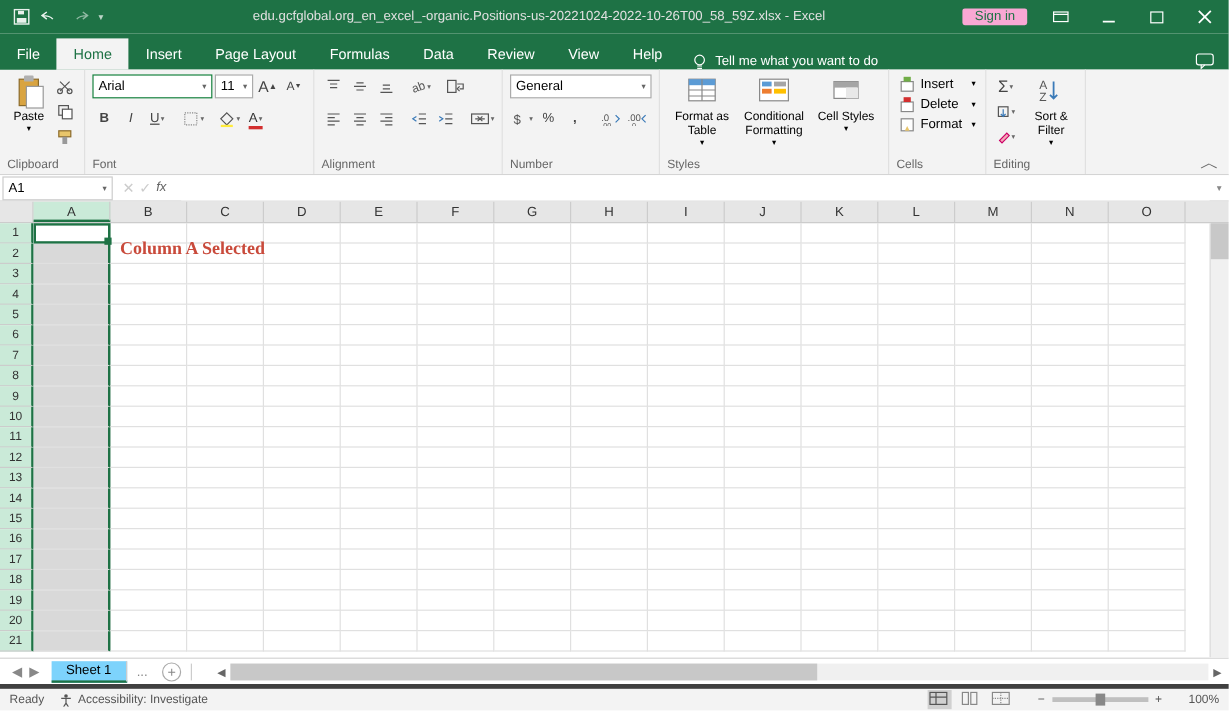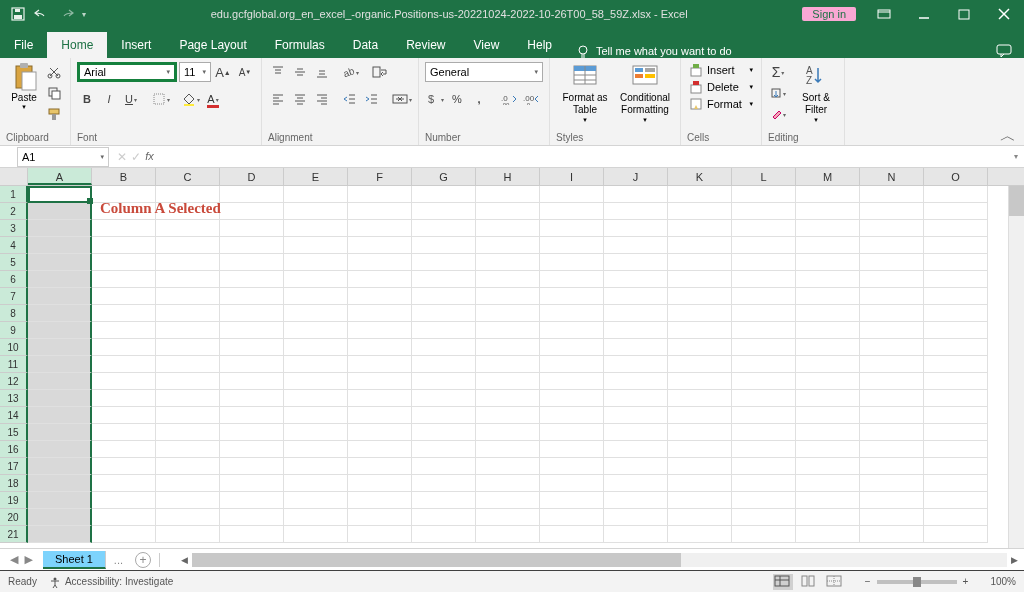--- a/index.html
+++ b/index.html
@@ -22,31 +22,31 @@
 .group { border-right: 1px solid #e0e0e0; padding: 4px 6px 2px; display: flex; flex-direction: column; justify-content: space-between; }
 .group-label { text-align: left; font-size: 10px; color: #666; padding-top: 2px; position: relative; }
 .group-content { display: flex; gap: 2px; align-items: flex-start; }
 .vstack { display: flex; flex-direction: column; gap: 1px; }
 .hstack { display: flex; gap: 2px; align-items: center; }
 .btn-sm { width: 20px; height: 20px; display: flex; align-items: center; justify-content: center; font-size: 11px; color: #444; }
 .btn-sm.dd::after { content: '▾'; font-size: 6px; margin-left: 1px; color: #666; }
 .paste-btn { display: flex; flex-direction: column; align-items: center; width: 36px; }
 .paste-icon { width: 28px; height: 30px; }
 .paste-label { font-size: 10px; }
-.font-name { width: 100px; height: 20px; border: 3px solid #15803d; background: #fff; font-size: 11px; padding: 0 4px; display: flex; align-items: center; justify-content: space-between; }
+.font-name { width: 100px; height: 20px; border: 1px solid #15803d; background: #fff; font-size: 11px; padding: 0 4px; display: flex; align-items: center; justify-content: space-between; }
 .font-size { width: 32px; height: 20px; border: 1px solid #ababab; background: #fff; font-size: 11px; padding: 0 4px; display: flex; align-items: center; justify-content: space-between; }
 .dd-arrow { font-size: 7px; color: #666; }
 .num-format { width: 118px; height: 20px; border: 1px solid #ababab; background: #fff; font-size: 11px; padding: 0 4px; display: flex; align-items: center; justify-content: space-between; }
 .big-btn { display: flex; flex-direction: column; align-items: center; width: 58px; font-size: 10px; text-align: center; line-height: 1.2; }
 .big-icon { width: 28px; height: 28px; margin-bottom: 2px; }
 .med-btn { display: flex; align-items: center; gap: 4px; font-size: 11px; padding: 1px 2px; width: 68px; }
 .med-icon { width: 14px; height: 14px; }
 .collapse-arrow { color: #666; }
 .formula-bar { height: 22px; background: #fff; border-bottom: 1px solid #d4d4d4; display: flex; align-items: center; }
-.name-box { width: 92px; height: 20px; border: 1px solid #ccc; margin-left: 17px; padding: 0 4px; font-size: 11px; display: flex; align-items: center; justify-content: space-between; }
+.name-box { width: 92px; height: 20px; border: 1px solid #ccc; margin-left: 2px; padding: 0 4px; font-size: 11px; display: flex; align-items: center; justify-content: space-between; }
 .fb-btns { display: flex; gap: 4px; padding: 0 8px; color: #ccc; font-size: 12px; }
 .fx-label { font-style: italic; font-size: 11px; color: #666; margin-right: 4px; }
 .formula-input { flex: 1; height: 20px; border: none; font-size: 11px; }
 .fb-expand { width: 16px; text-align: center; color: #888; font-size: 8px; }
 .grid-area { position: relative; height: 380px; overflow: hidden; }
 .col-headers { display: flex; height: 18px; background: #e6e6e6; border-bottom: 1px solid #ccc; }
 .corner { width: 28px; border-right: 1px solid #ccc; background: #e6e6e6; }
 .col-h { width: 64px; text-align: center; font-size: 11px; border-right: 1px solid #ccc; line-height: 18px; color: #333; }
 .col-h.sel { background: #caead8; border-bottom: 2px solid #1e7245; }
 .rows { display: flex; }
@@ -64,21 +64,21 @@
 .vthumb { position: absolute; top: 0; width: 100%; height: 30px; background: #c8c8c8; }
 .sheet-tabs { height: 22px; background: #fff; border-top: 1px solid #d4d4d4; display: flex; align-items: center; font-size: 11px; }
 .nav-arrows { display: flex; gap: 6px; padding: 0 10px; color: #888; }
 .sheet-tab { padding: 2px 12px; border-right: 1px solid #ccc; background: #7dd3fc; border-bottom: 2px solid #1e7245; }
 .sheet-extra { padding: 2px 8px; color: #888; }
 .new-sheet { width: 16px; height: 16px; border: 1px solid #aaa; border-radius: 50%; display: flex; align-items: center; justify-content: center; margin: 0 4px; font-size: 12px; color: #888;}
 .hscroll-area { flex: 1; display: flex; align-items: center; padding: 0 4px; }
 .hs-arrow { font-size: 9px; color: #666; padding: 0 2px; }
 .hs-track { flex: 1; height: 14px; background: #f0f0f0; position: relative; margin: 0 2px; }
 .hs-thumb { position: absolute; left: 0; width: 60%; height: 100%; background: #c8c8c8; }
-.status-bar { height: 22px; background: #f3f3f3; border-top: 1px solid #404040; display: flex; align-items: center; font-size: 10px; color: #555; padding: 0 8px; }
+.status-bar { height: 22px; background: #f3f3f3; border-top: 4px solid #404040; display: flex; align-items: center; font-size: 10px; color: #555; padding: 0 8px; }
 .status-left { display: flex; gap: 12px; align-items: center; }
 .status-right { margin-left: auto; display: flex; align-items: center; gap: 6px; }
 .view-btn { width: 20px; height: 16px; border: 1px solid transparent; }
 .view-btn.active { background: #d0d0d0; }
 .zoom-slider { width: 80px; height: 4px; background: #c0c0c0; position: relative; }
 .zoom-thumb { position: absolute; left: 50%; top: -3px; width: 8px; height: 10px; background: #888; transform: translateX(-50%); }
 svg { display: block; }
 </style>
 </head>
 <body>
@@ -386,20 +386,29 @@
       </div>
       <div class="big-btn">
         <svg class="big-icon" viewBox="0 0 28 28">
             <rect x="2" y="4" width="24" height="18" fill="#fff" stroke="#888"></rect>
             <rect x="4" y="6" width="8" height="4" fill="#5b9bd5"></rect>
             <rect x="4" y="12" width="8" height="4" fill="#ed7d31"></rect>
             <rect x="14" y="6" width="10" height="4" fill="#a5a5a5"></rect>
             <rect x="14" y="12" width="10" height="4" fill="#ffc000"></rect>
           </svg>
         <span>Conditional Formatting</span>
+          <span style="font-size:7px">▾</span>
+      </div>
+      <div class="big-btn">
+        <svg class="big-icon" viewBox="0 0 28 28">
+            <rect x="4" y="6" width="20" height="14" fill="#fff" stroke="#888"></rect>
+            <rect x="4" y="6" width="20" height="5" fill="#a5a5a5"></rect>
+            <rect x="14" y="11" width="10" height="9" fill="#e8e8e8"></rect>
+          </svg>
+        <span>Cell Styles</span>
           <span style="font-size:7px">▾</span>
       </div>
     </div>
     <div class="group-label">Styles</div>
   </div>
 
   <div class="group">
     <div class="group-content vstack">
       <div class="med-btn">
           <svg class="med-icon" viewBox="0 0 14 14">

